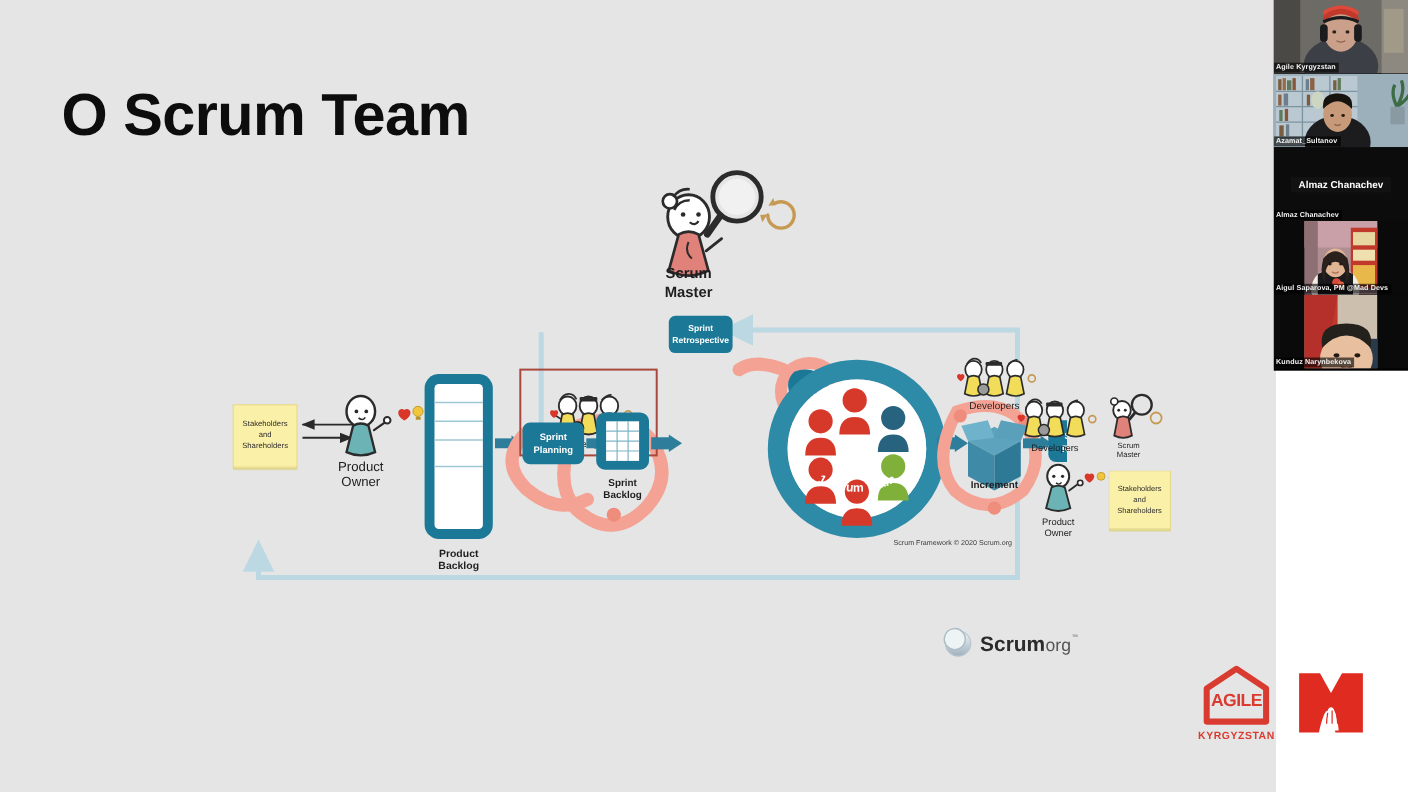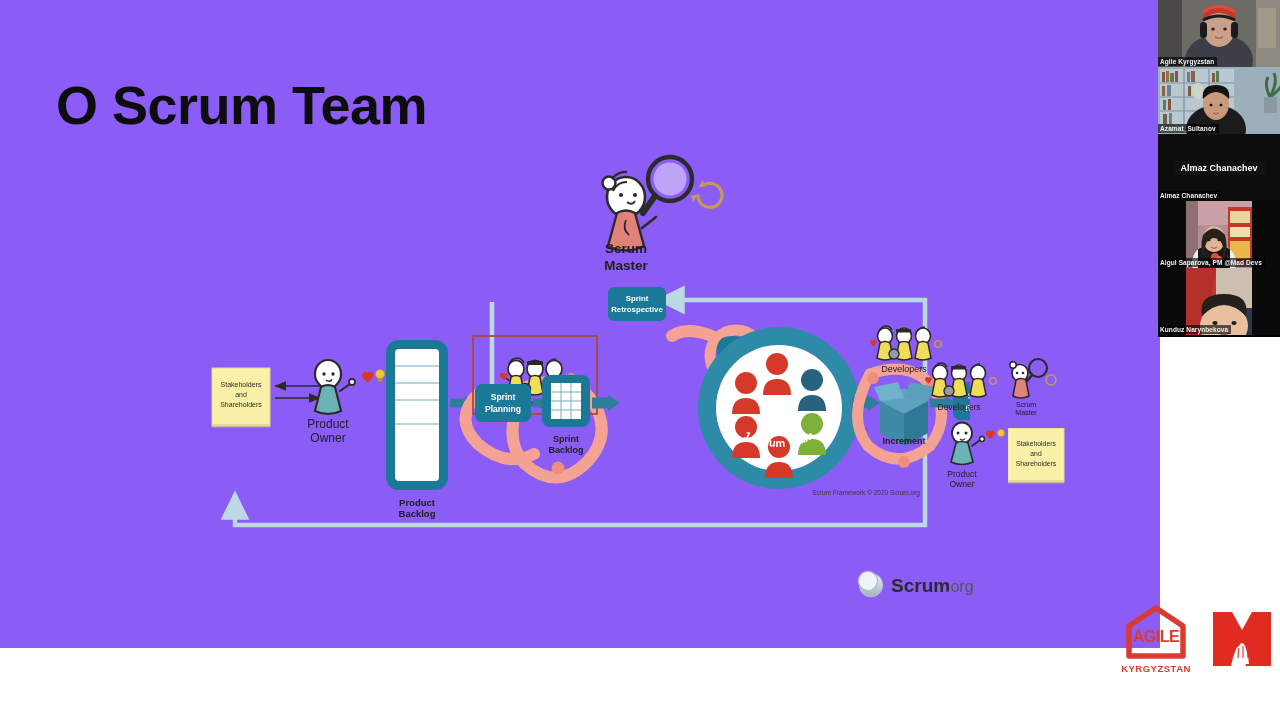--- a/index.html
+++ b/index.html
@@ -1,37 +1,37 @@
 <!DOCTYPE html>
 <html><head>
 <meta charset="utf-8">
 <style>
   * { margin:0; padding:0; box-sizing:border-box; }
   html,body { width:1280px; height:720px; overflow:hidden; background:#ffffff;
     font-family:"Liberation Sans", sans-serif; }
   #root { position:relative; width:1280px; height:720px; background:#fff; }
 
   
-  #slide { position:absolute; left:0; top:0; width:1160px; height:648px; background:#8b5cf6; }
+  #slide { position:absolute; left:0; top:0; width:1160px; height:720px; background:#e5e5e5; }
 
   #slide-title {
     position:absolute; left:56px; top:76px;
     font-size:54px; font-weight:700; letter-spacing:-0.5px;
     color:#0d0d0d; line-height:1.1; white-space:nowrap;
   }
 
   
   #scrum-figure { position:absolute; left:180px; top:150px; width:790px; height:400px; }
   #scrum-figure svg { display:block; }
 
   
   #scrumorg-logo { position:absolute; left:850px; top:565px; width:130px; height:36px; }
 
   
-  #sponsor-logos { position:absolute; left:1088px; top:604px; width:160px; height:72px;margin-left:32px; }
+  #sponsor-logos { position:absolute; left:1088px; top:604px; width:160px; height:72px; }
 
   
   #filmstrip {
     position:absolute; right:0; top:0; width:122px; height:337px;
     background:#000; overflow:hidden;font-weight:bold;
   }
   .vtile { position:relative; width:122px; height:67px; overflow:hidden; background:#0a0a0a; }
   .vtile .vbg { position:absolute; inset:0; }
   .vname {
     position:absolute; left:0; bottom:1px; z-index:6;

